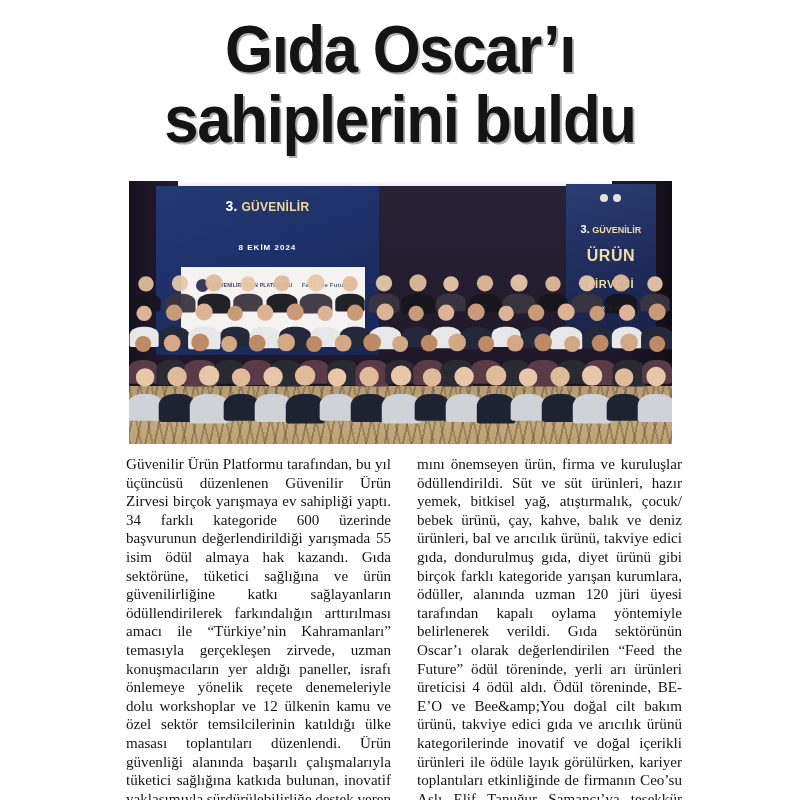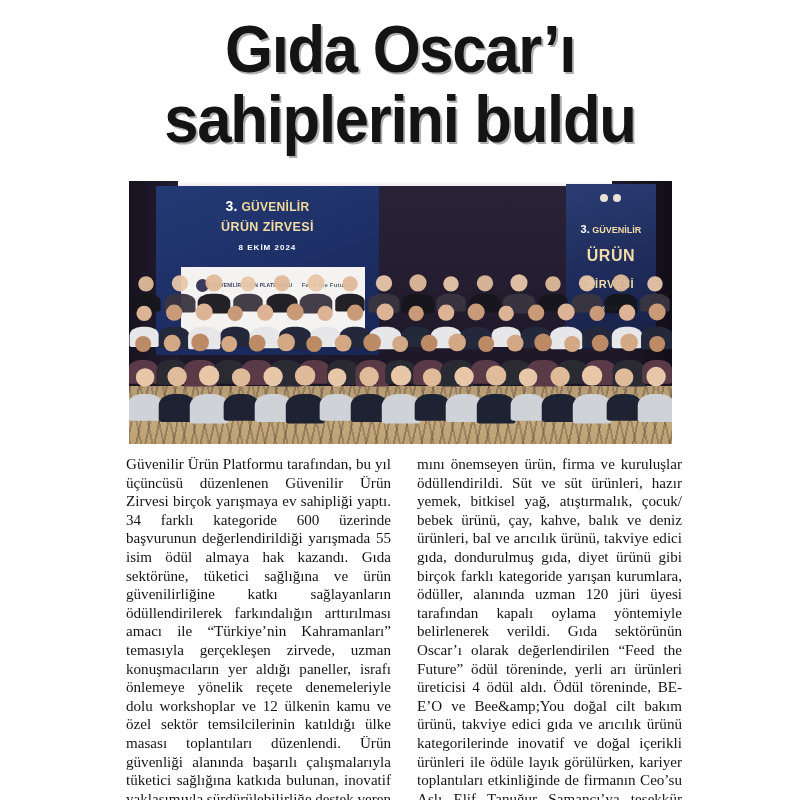--- a/index.html
+++ b/index.html
@@ -283,21 +283,20 @@
   <div class="ph-layer hall"></div>
   <div class="ph-layer ceiling"></div>
   <div class="ph-layer pillar-l"></div>
   <div class="ph-layer pillar-r"></div>
 
   <div class="ph-layer banner-l">
     <div class="bn-3">
       <span class="num">3.</span>
       <span>GÜVENİLİR</span>
     </div>
-    <div class="bn-2">ÜRÜN ZİRVESİ</div>
     <div class="bn-date">8  EKİM 2024</div>
     <div class="logo-plate">
       <div class="logo-row">
         <span class="logo-gup">
           <span class="logo-mark"></span>
           <span class="logo-txt">GÜVENİLİR ÜRÜN PLATFORMU</span>
         </span>
         <span class="logo-feed">
           <span class="logo-txt">Feed the Future</span>
         </span>

